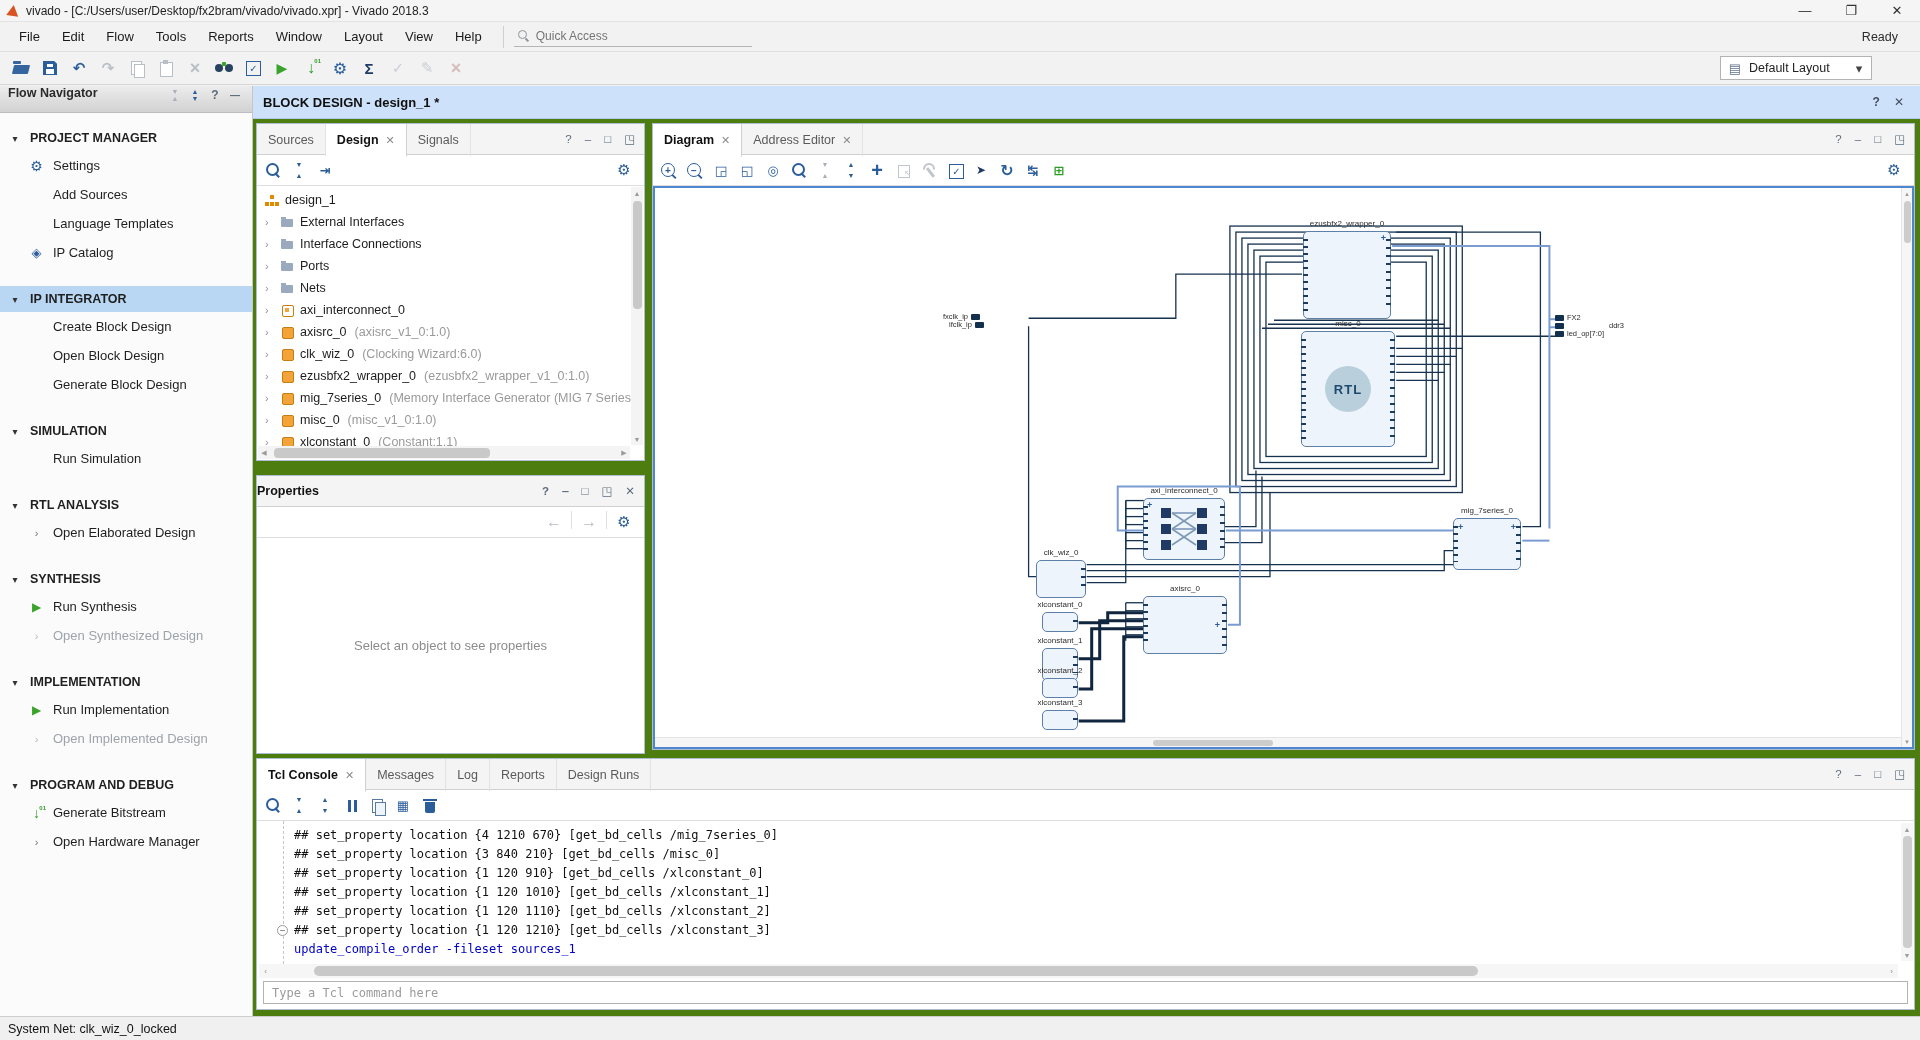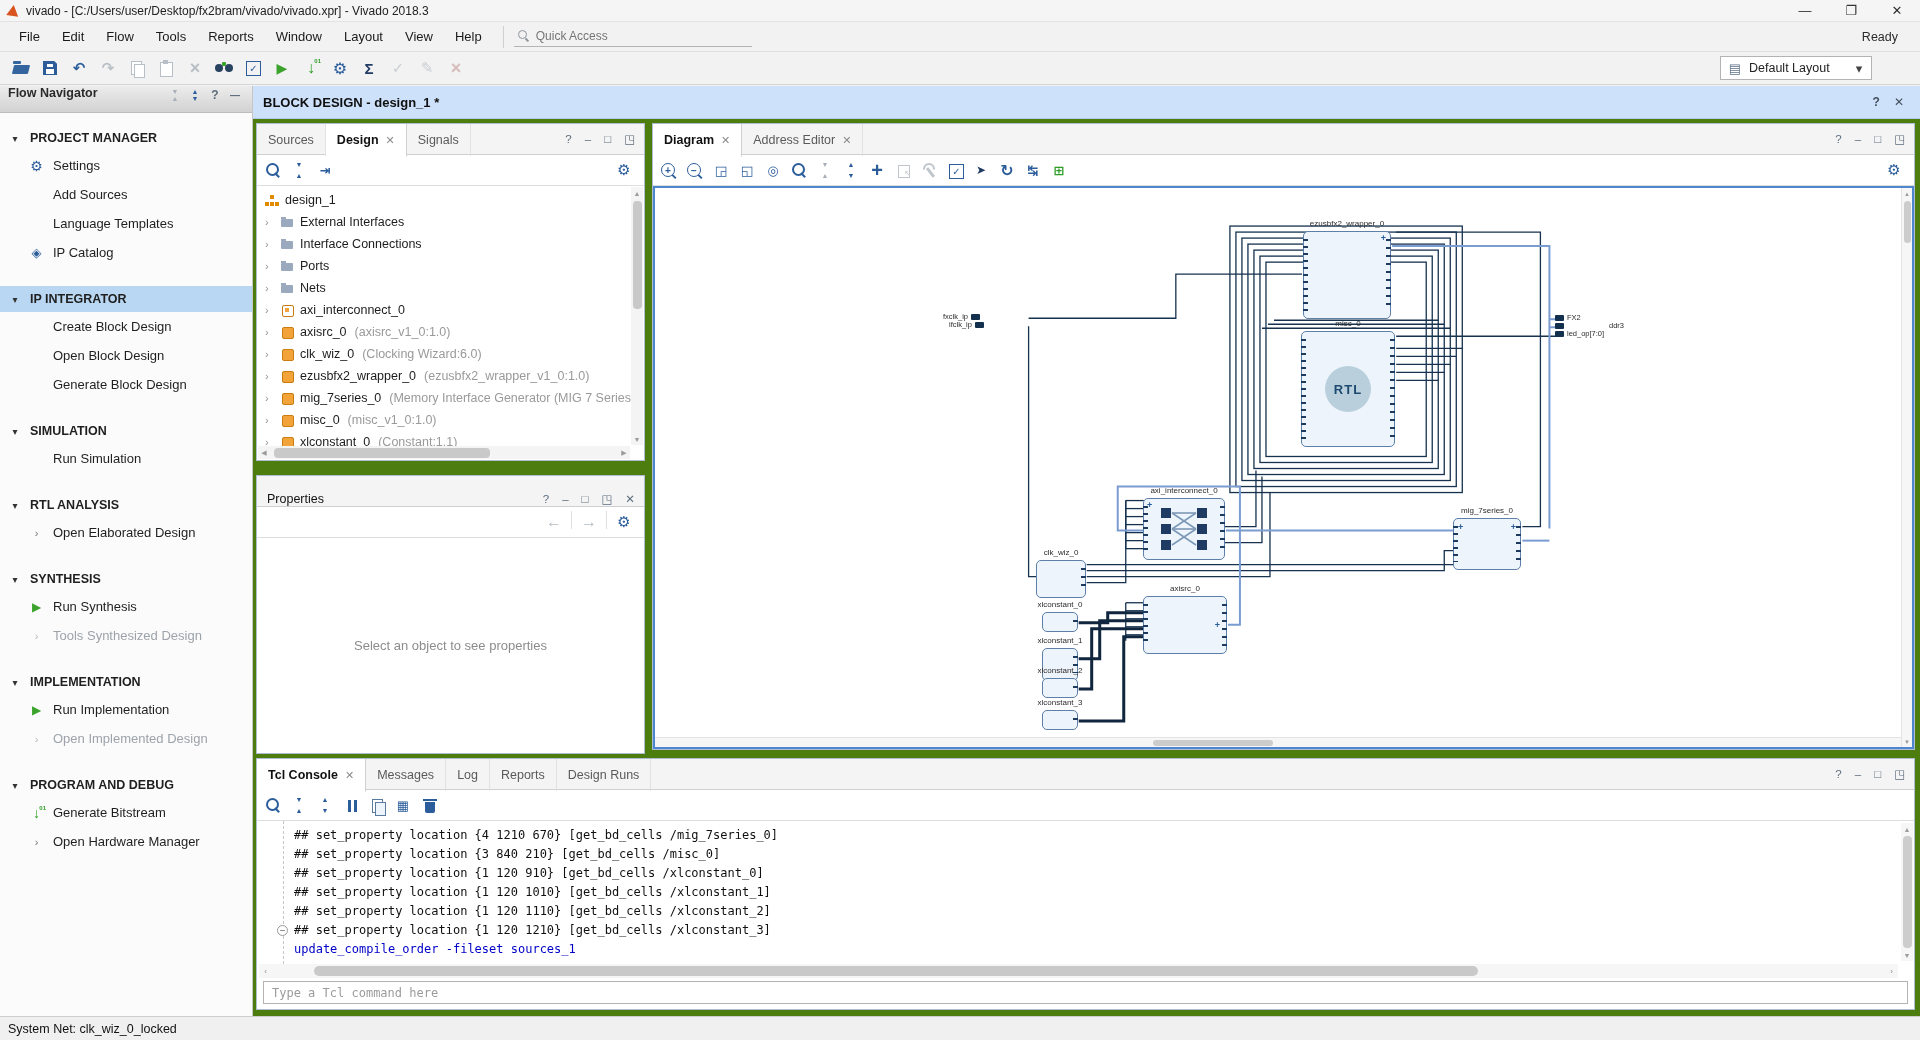--- a/index.html
+++ b/index.html
@@ -347,21 +347,21 @@
               <span>SYNTHESIS</span>
             </div>
             <div class="fn-item">
               <span class="islot fi-play"></span>
               <span>Run Synthesis</span>
             </div>
             <div class="fn-item disabled">
               <span class="islot">
                 <span class="fn-chev">›</span>
               </span>
-              <span>Tools Synthesized Design</span>
+              <span>Open Synthesized Design</span>
             </div>
           </div>
           <div class="fn-section">
             <div class="fn-sec-header">
               <span class="sec-chev">▾</span>
               <span>IMPLEMENTATION</span>
             </div>
             <div class="fn-item">
               <span class="islot fi-play"></span>
               <span>Run Implementation</span>
@@ -505,21 +505,21 @@
             </div>
             <div class="hsb">
               <span class="arr lf">◀</span>
               <div class="thumb" style="left:16px;width:58%"></div>
               <span class="arr rt">▶</span>
             </div>
           </div>
         </section>
 
         <section class="panel props-panel">
-          <div class="ptabs" style="align-items:flex-end;padding-left:10px;font-weight:400;color:#111">
+          <div class="ptabs" style="align-items:center;padding-left:0;font-weight:700;color:#111">
             <span>Properties</span>
             <div class="pctrl">
               <span>?</span>
               <span>‒</span>
               <span>□</span>
               <span>◳</span>
               <span>✕</span>
             </div>
           </div>
           <div class="ptoolbar">

